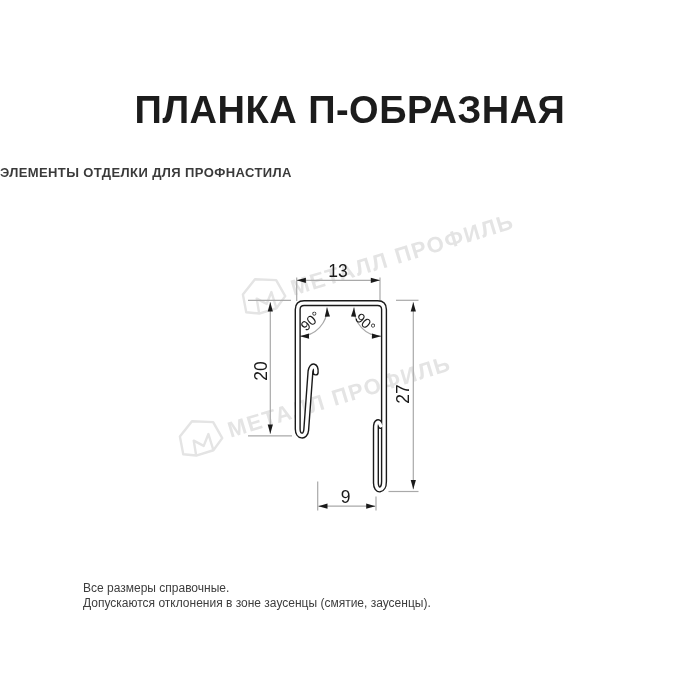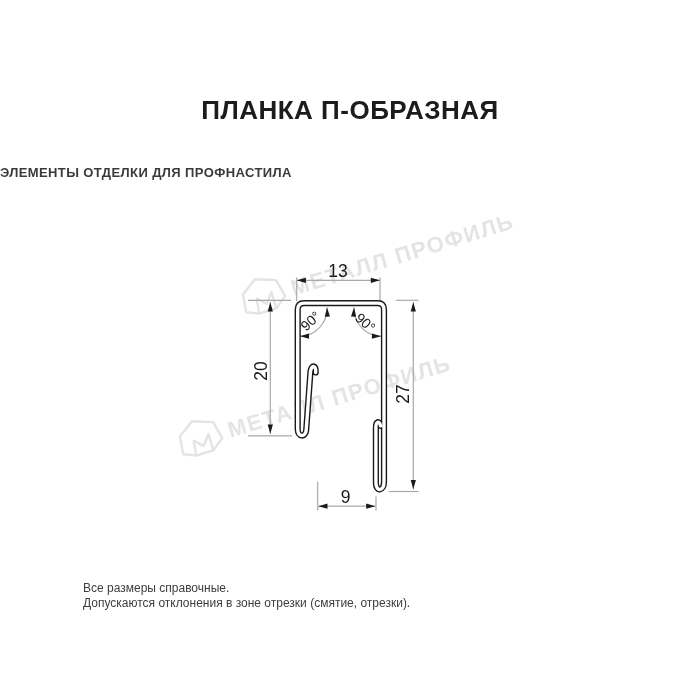--- a/index.html
+++ b/index.html
@@ -2,21 +2,21 @@
 <html><head>
 <meta charset="utf-8">
 <style>
   html,body{margin:0;padding:0;background:#fff;}
   .canvas{
     position:relative;width:700px;height:700px;background:#ffffff;
     font-family:"Liberation Sans", sans-serif;overflow:hidden;
   }
   .title{
     position:absolute;left:0;top:97px;width:700px;text-align:center;
-    font-size:26px;line-height:27.5px;font-weight:800;color:#1c1c1c;
+    font-size:38px;line-height:27.5px;font-weight:800;color:#1c1c1c;
     letter-spacing:0.5px;
   }
   .subtitle{
     position:absolute;left:0;top:165px;width:700px;text-align:left;
     font-size:13px;font-weight:700;color:#3a3a3a;letter-spacing:0.4px;
   }
   .footer{
     position:absolute;left:83px;top:581px;
     font-size:12px;line-height:14.5px;color:#3d3d3d;
   }
@@ -108,16 +108,16 @@
   </svg>
 
   <div class="title">
     <div>ПЛАНКА П-ОБРАЗНАЯ</div>
   </div>
 
   <div class="subtitle">ЭЛЕМЕНТЫ ОТДЕЛКИ ДЛЯ ПРОФНАСТИЛА</div>
 
   <div class="footer">
     <div>Все размеры справочные.</div>
-    <div>Допускаются отклонения в зоне отрезки (смятие, отрезки).</div>
+    <div>Допускаются отклонения в зоне заусенцы (смятие, заусенцы).</div>
   </div>
 
 </div>
 
 </body></html>

